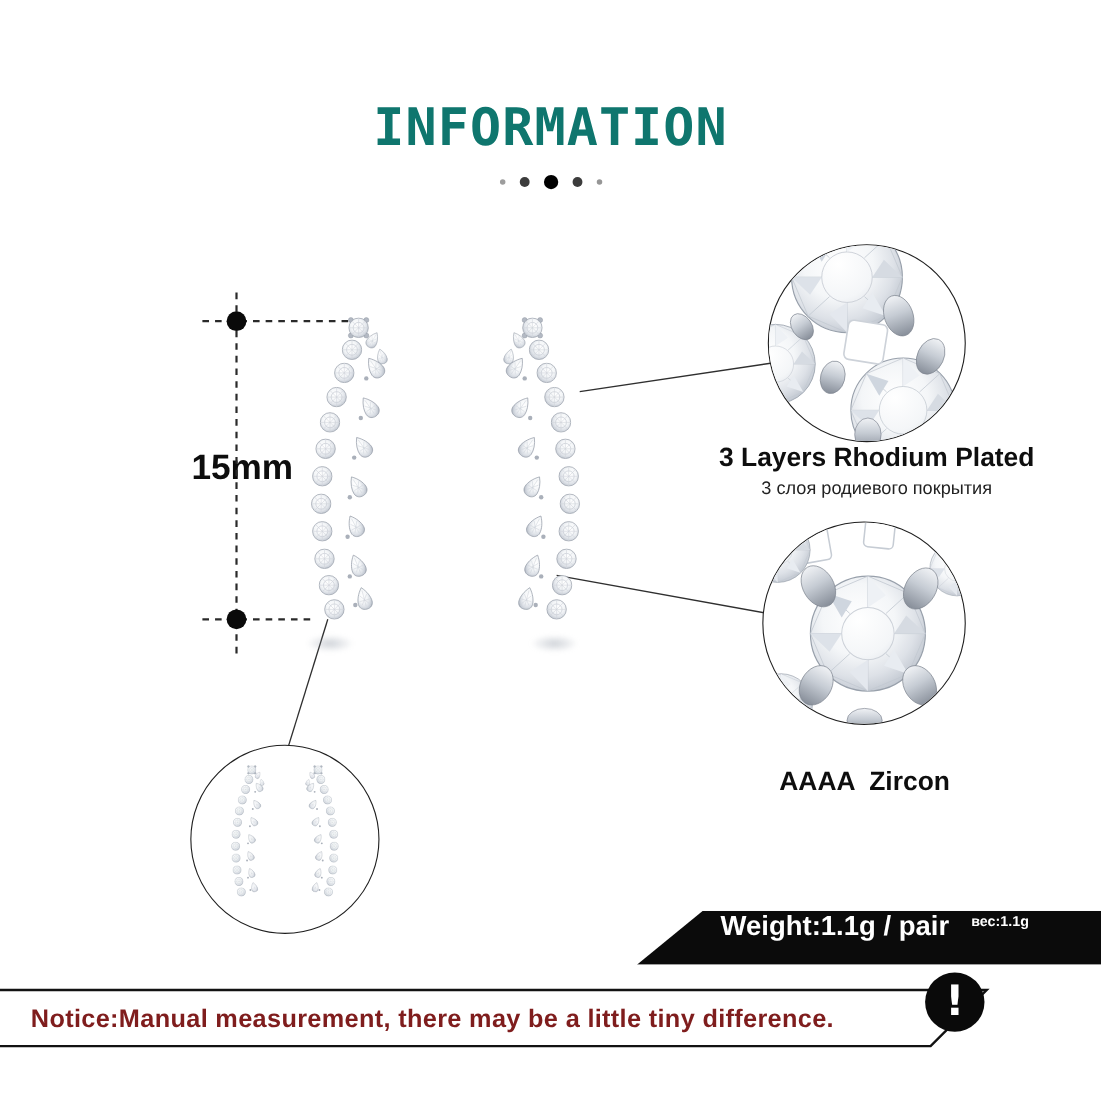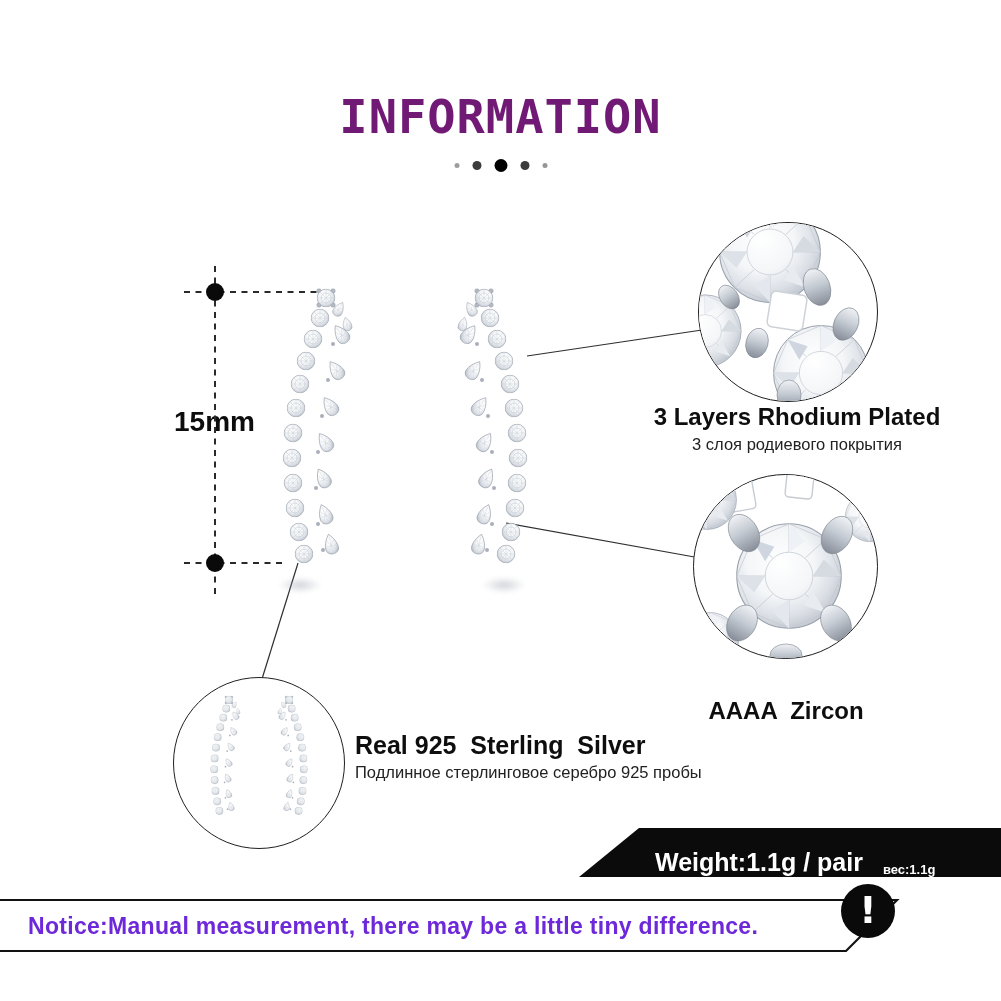--- a/index.html
+++ b/index.html
@@ -4,57 +4,57 @@
 <style>
   html,body{margin:0;padding:0;background:#ffffff;}
   #page{position:relative;width:1001px;height:1001px;background:#ffffff;overflow:hidden;
         font-family:"Liberation Sans",sans-serif;color:#111;}
   .abs{position:absolute;}
   .pre{white-space:pre;}
 
   
   #title{top:92px;left:0;width:1001px;text-align:center;
          font-family:"DejaVu Sans Mono",monospace;font-weight:bold;
-         font-size:47px;line-height:1.05;letter-spacing:1px;color:#701a75;}
+         font-size:47px;line-height:1.05;letter-spacing:1px;color:#0f766e;}
   #dots{top:158px;left:50%;transform:translateX(-50%);display:flex;align-items:center;gap:13px;height:14px;}
   .dot{border-radius:50%;}
   .dot.s1{width:5px;height:5px;background:#9d9d9d;}
   .dot.s2{width:9px;height:9px;background:#3c3c3c;}
   .dot.s3{width:13px;height:13px;background:#000;}
   .dot.s4{width:9px;height:9px;background:#3c3c3c;}
   .dot.s5{width:5px;height:5px;background:#969696;}
 
   
-  #mm-label{top:406px;left:174px;font-weight:bold;font-size:28px;color:#0d0d0d;text-align:right;}
+  #mm-label{top:406px;left:174px;font-weight:bold;font-size:32px;color:#0d0d0d;text-align:right;}
 
   
   .mag{border:1.4px solid #1f1f1f;border-radius:50%;background:#fff;overflow:hidden;z-index:3;}
   #mag-top{left:698px;top:222px;width:178px;height:178px;}
   #mag-bottom{left:693px;top:474px;width:183px;height:183px;}
   #mag-pair{left:173px;top:677px;width:170px;height:170px;border-width:1.6px;}
 
   
   .feature{text-align:center;z-index:4;}
   .feature .f-title{font-weight:bold;font-size:24px;line-height:28px;color:#0e0e0e;}
   .feature .f-sub{font-size:16.5px;line-height:20px;color:#222;margin-top:3px;}
   #feat-rhodium{top:403px;left:797px;transform:translateX(-50%);width:420px;}
   #feat-zircon{top:659px;left:786px;transform:translateX(-50%);width:320px;margin-top:38px;}
   #feat-silver{top:731px;left:355px;text-align:left;width:420px;}
   #feat-silver .f-title{font-size:25px;}
 
   
   #weight-banner{left:575px;top:828px;width:426px;height:49px;background:#0b0b0b;
     clip-path:polygon(64px 0,100% 0,100% 100%,4px 100%);
-    display:flex;align-items:flex-end;z-index:4;}
+    display:flex;align-items:flex-start;z-index:4;}
   #weight-main{color:#fff;font-weight:bold;font-size:25px;margin-left:80px;}
   #weight-ru{color:#fff;font-weight:bold;font-size:13px;margin-left:20px;margin-top:2px;}
 
   
   #notice-text{left:28px;top:913px;font-weight:bold;font-size:23px;letter-spacing:.3px;
-               white-space:nowrap;color:#6d28d9;z-index:6;}
+               white-space:nowrap;color:#7f1d1d;z-index:6;}
   #notice-icon{left:841px;top:884px;width:54px;height:54px;background:#0a0a0a;border-radius:50%;
                display:flex;align-items:center;justify-content:center;z-index:7;}
   #notice-icon span{color:#fff;font-family:"DejaVu Sans",sans-serif;font-weight:bold;font-size:38px;line-height:1;margin-top:-3px;}
 
   .reflection{width:44px;height:16px;border-radius:50%;
     background:radial-gradient(ellipse at center,rgba(150,158,170,.45),rgba(255,255,255,0) 70%);
     filter:blur(2px);z-index:1;}
 
   svg{display:block;}
 </style>
@@ -238,24 +238,20 @@
     </svg>
   </div>
 
   <div class="abs feature" id="feat-rhodium">
     <div class="f-title pre">3 Layers Rhodium Plated</div>
     <div class="f-sub">3 слоя родиевого покрытия</div>
   </div>
   <div class="abs feature" id="feat-zircon">
     <div class="f-title pre">AAAA  Zircon</div>
   </div>
-  <div class="abs feature" id="feat-silver">
-    <div class="f-title pre">Real 925  Sterling  Silver</div>
-    <div class="f-sub">Подлинное стерлинговое серебро 925 пробы</div>
-  </div>
 
   <div class="abs" id="weight-banner">
     <span id="weight-main">Weight:1.1g / pair</span>
     <span id="weight-ru">вес:1.1g</span>
   </div>
 
   <svg class="abs" style="left:0;top:894px;z-index:5" width="1001" height="64" viewBox="0 0 1001 64">
     <polygon points="-5,6 897,6 846,57 -5,57" fill="#ffffff" stroke="#121212" stroke-width="2.2"></polygon>
   </svg>
   <div class="abs" id="notice-text">Notice:Manual measurement, there may be a little tiny difference.</div>

